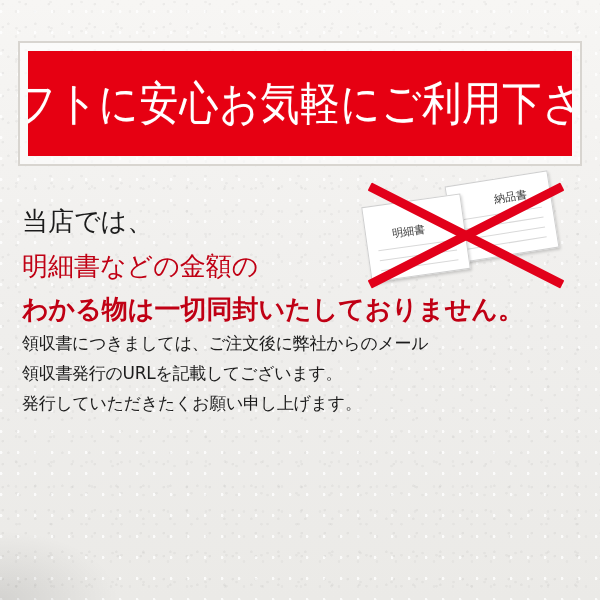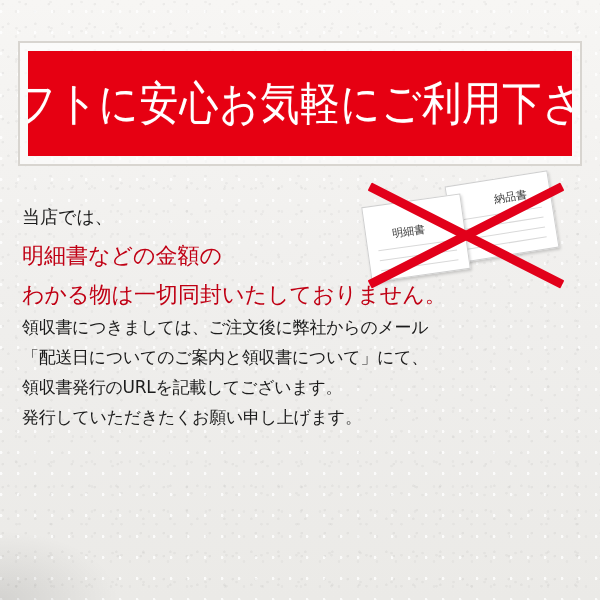--- a/index.html
+++ b/index.html
@@ -70,31 +70,32 @@
     left: 22px;
     top: 208px;
     width: 560px;
     color: #1b1b1b;
   }
   .line {
     white-space: nowrap;
     line-height: 1.0;
   }
   .l-small {
-    font-size: 18px;
+    font-size: 26px;
     margin-bottom: 19px;
   }
   .l-red {
-    font-size: 22px;
+    font-size: 26px;
     color: #c00014;
     margin-bottom: 17px;
     letter-spacing: 0px;
   }
   .l-red.second {
     margin-bottom: 13px;
+    font-weight: bold;
   }
   .l-body {
     font-size: 17px;
     margin-bottom: 13px;
     letter-spacing: -0.3px;
   }
   .l-body.last {
     margin-bottom: 8px;
   }
 
@@ -193,19 +194,18 @@
     </div>
     <div class="x-bar" id="x1"></div>
     <div class="x-bar" id="x2"></div>
   </div>
 
   <div id="copy">
     <div class="line l-small">当店では、</div>
     <div class="line l-red">明細書などの金額の</div>
     <div class="line l-red second">わかる物は一切同封いたしておりません。</div>
     <div class="line l-body">領収書につきましては、ご注文後に弊社からのメール</div>
-    <div class="line l-body">「配送日についてのご案内と領収書について」にて、</div>
     <div class="line l-body">領収書発行のURLを記載してございます。</div>
     <div class="line l-body last">発行していただきたくお願い申し上げます。</div>
   </div>
 
   <div id="corner-shade"></div>
 </div>
 
 </body></html>

